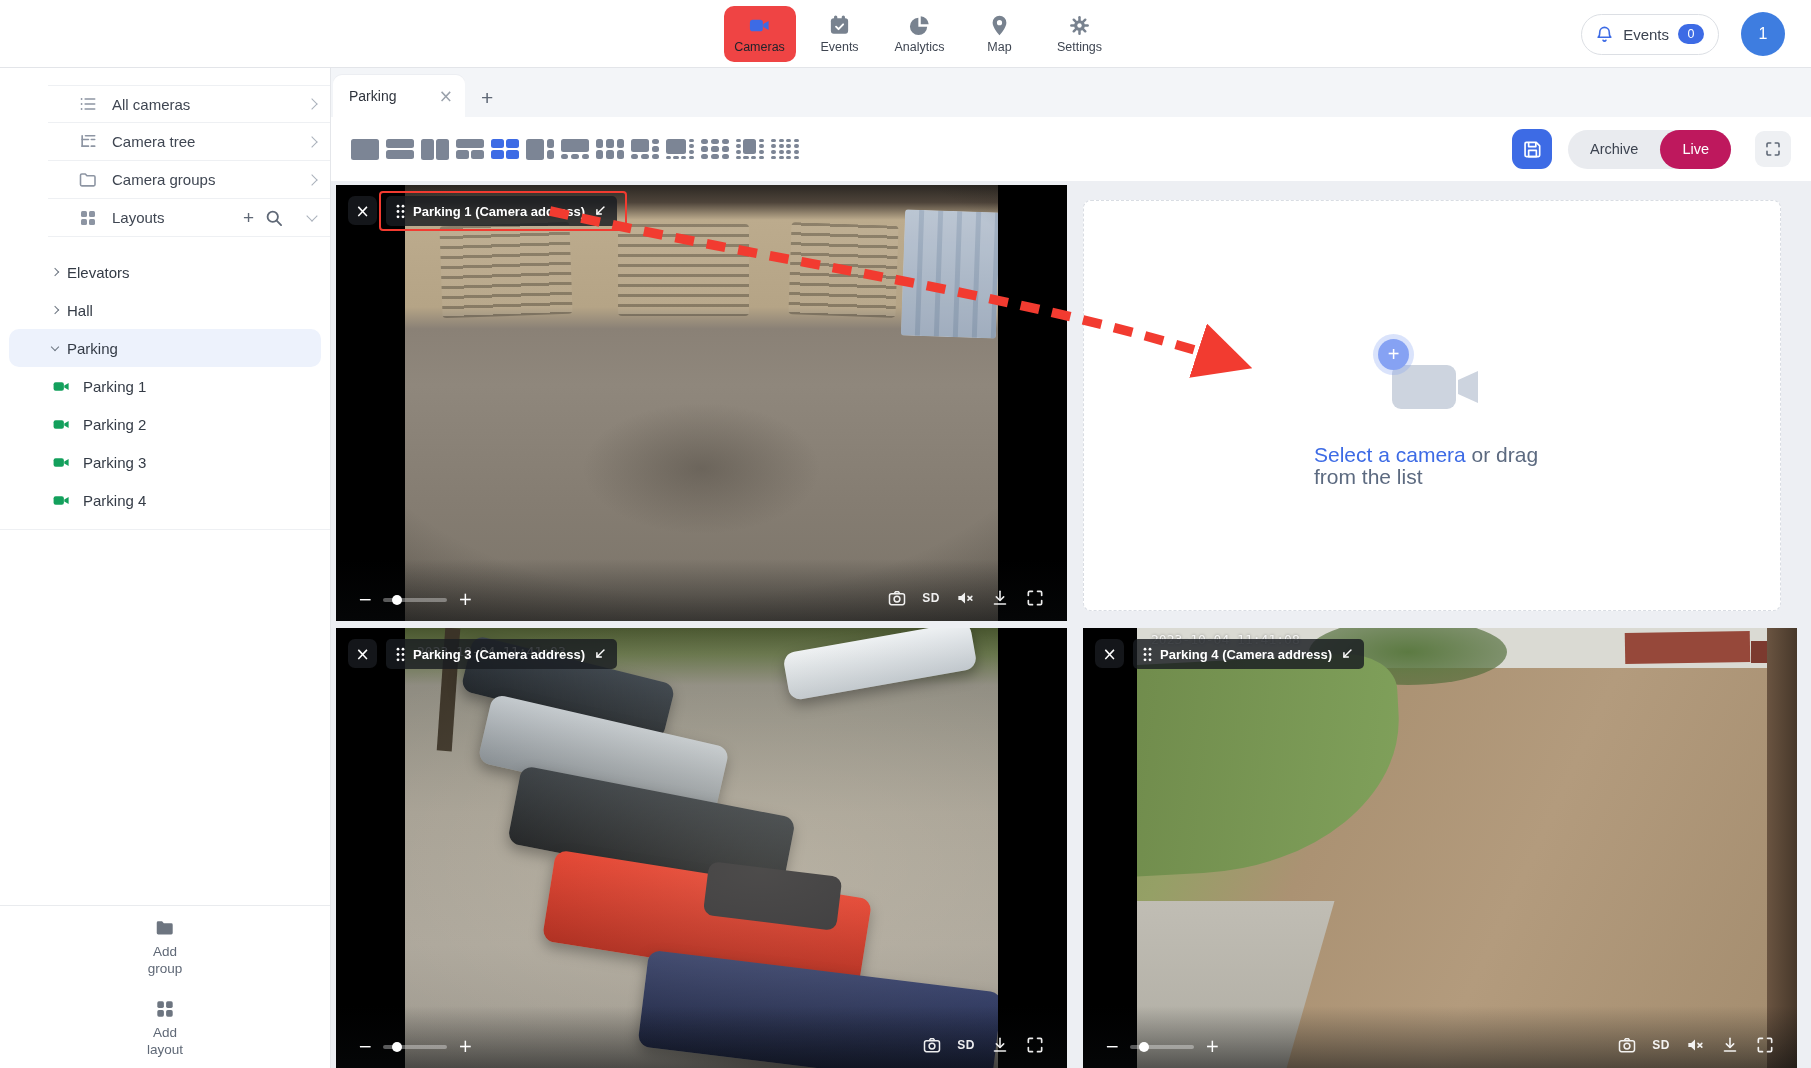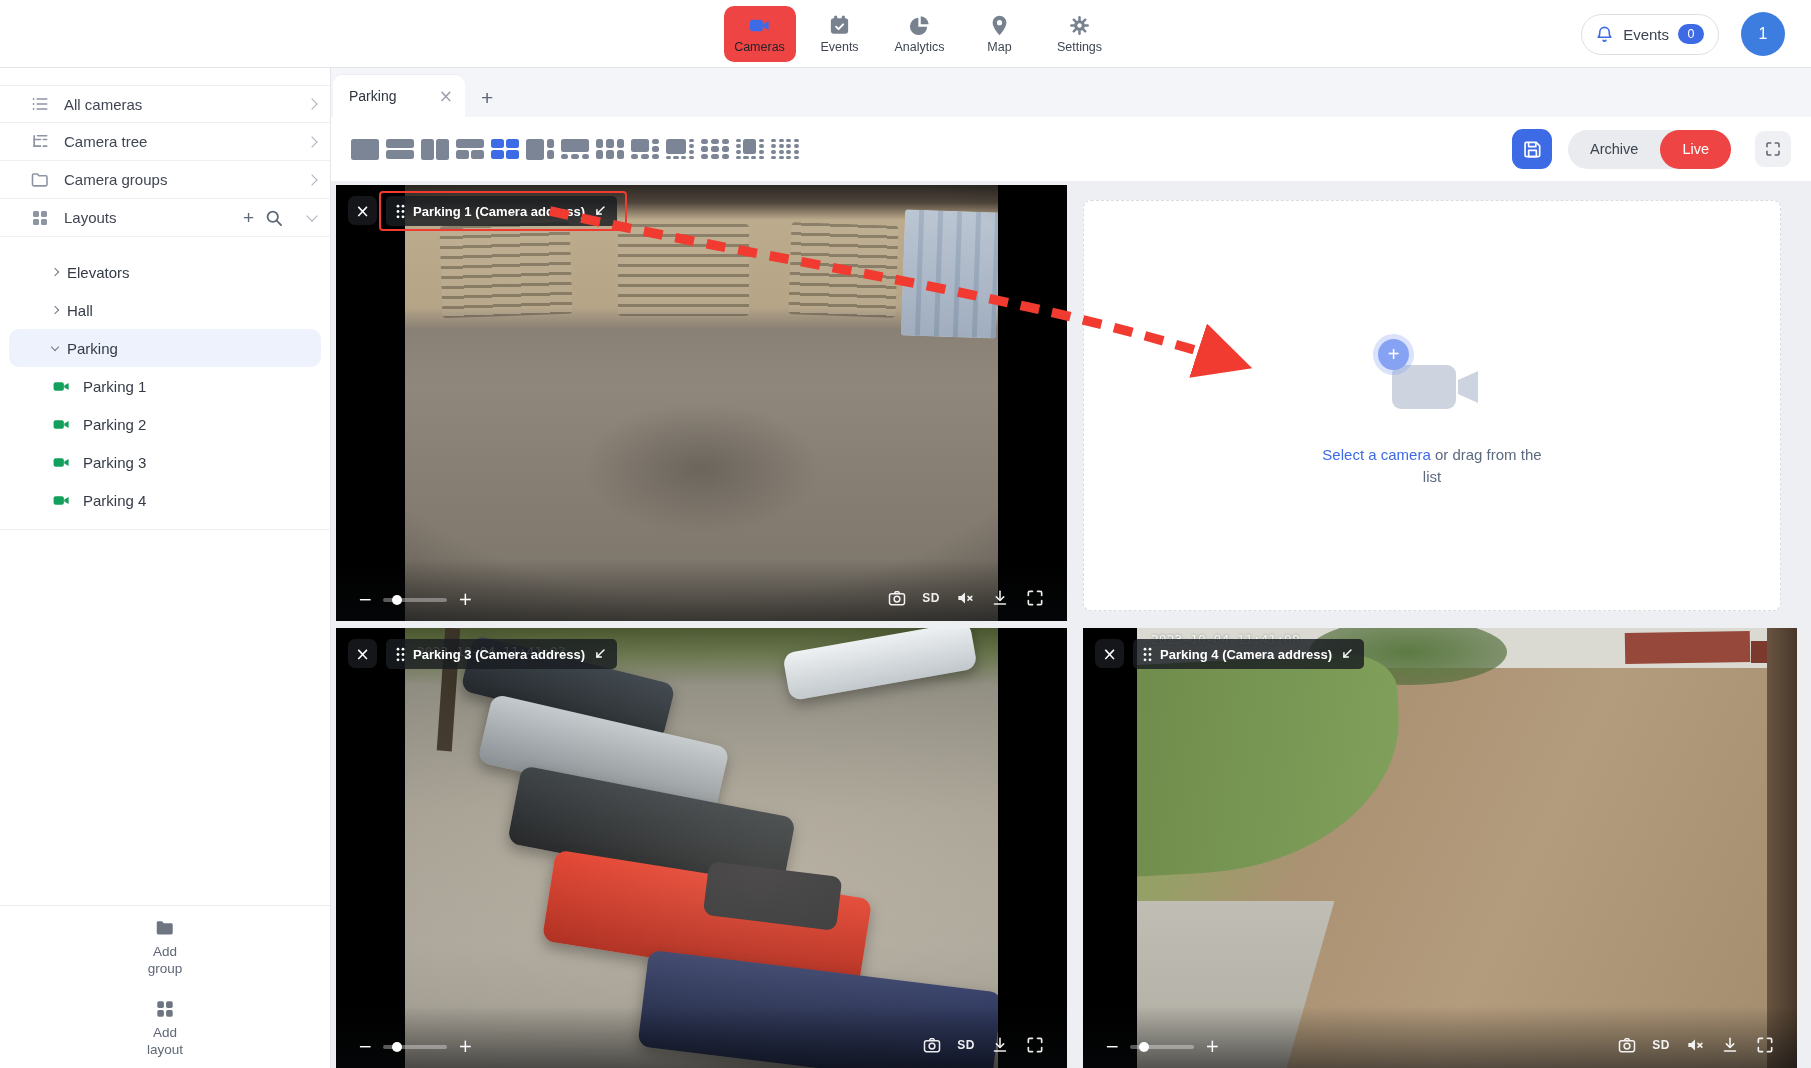--- a/index.html
+++ b/index.html
@@ -21,21 +21,21 @@
   .events-btn svg { width:19px; height:19px; }
   .events-label { font-size:15px; color:#3c4350; }
   .events-badge { min-width:26px; height:20px; border-radius:10px; background:#3d6be5; color:#fff; font-size:12.5px; display:flex; align-items:center; justify-content:center; padding:0 8px; }
   .avatar { width:44px; height:44px; border-radius:50%; background:#3e7de0; color:#fff; font-size:16px; display:flex; align-items:center; justify-content:center; cursor:pointer; }
 
   
   .sidebar { position:absolute; left:0; top:68px; width:331px; height:1000px; background:#fff; border-right:1px solid #e4e6ea; z-index:20; }
   .side-row { display:flex; align-items:center; height:38px; padding:0 14px 0 30px; color:#3f4652; font-size:15px; cursor:pointer; }
   .side-row svg { width:20px; height:20px; color:#8d95a3; margin-right:14px; flex:none; }
   .side-row .grow { flex:1; }
-  .side-sections { margin-top:17px; }
+  .side-sections { margin-top:17px;margin-left:48px; }
   .side-sections .side-row { border-bottom:1px solid #eef0f3; }
   .side-sections .side-row:first-child { border-top:1px solid #eef0f3; }
   .chev { width:8px; height:8px; border-right:1.8px solid #aab1bb; border-bottom:1.8px solid #aab1bb; transform:rotate(-45deg); flex:none; }
   .chev.down { transform:rotate(45deg); }
   .tchev { width:6px; height:6px; border-right:1.6px solid #6d7682; border-bottom:1.6px solid #6d7682; transform:rotate(-45deg); flex:none; margin-right:9px; }
   .tchev.down { transform:rotate(45deg); }
   .layout-tools { display:flex; align-items:center; gap:10px; color:#5f6876; }
   .plus-glyph { font-size:19px; color:#5f6876; line-height:1; }
   .tree { margin-top:16px; }
   .tree-row { display:flex; align-items:center; height:38px; padding:0 14px 0 52px; font-size:15px; color:#343b46; cursor:pointer; }
@@ -61,21 +61,21 @@
   .toolbar { position:relative; height:64px; background:#fff; display:flex; align-items:center; padding:0 20px; }
   .layout-picker { display:flex; align-items:center; gap:7px; }
   .licon { position:relative; width:28px; height:21px; cursor:pointer; }
   .licon i { position:absolute; background:#7c8595; border-radius:2.5px; }
   .licon.active i { background:#3d6be5; }
   .toolbar-right { margin-left:auto; display:flex; align-items:center; }
   .save-btn { width:40px; height:40px; border-radius:11px; background:#3d6be5; display:flex; align-items:center; justify-content:center; cursor:pointer; border:none; }
   .save-btn svg { width:21px; height:21px; }
   .seg-toggle { display:flex; background:#e9ebef; border-radius:20px; margin-left:16px; }
   .seg { height:39px; padding:0 22px; border-radius:20px; font-size:14.5px; display:flex; align-items:center; cursor:pointer; color:#3c4350; }
-  .seg.active { background:#ef4444; color:#fff; }
+  .seg.active { background:#be185d; color:#fff; }
   .fs-btn { width:36px; height:36px; border-radius:9px; background:#eef0f3; display:flex; align-items:center; justify-content:center; margin-left:24px; cursor:pointer; }
   .fs-btn svg { width:18px; height:18px; color:#5f6876; }
 
   .content { position:absolute; left:0; top:113px; right:0; bottom:0; background:#edeff3; }
 
   
   .cell { position:absolute; background:#000; overflow:hidden; }
   .cell1 { left:5px; top:4px; width:731px; height:436px; }
   .cell2 { left:752px; top:4px; width:714px; height:436px; background:transparent; }
   .cell3 { left:5px; top:447px; width:731px; height:440px; }
@@ -101,21 +101,21 @@
   .sd { color:rgba(255,255,255,.92); font-size:12px; font-weight:700; letter-spacing:.5px; cursor:pointer; }
 
   .ts { position:absolute; color:rgba(255,255,255,.85); font-size:13px; font-family:"DejaVu Sans Mono", monospace; z-index:1; text-shadow:0 0 3px rgba(0,0,0,.4); white-space:nowrap; }
 
   
   .empty-card { position:absolute; left:0; top:15px; right:16px; bottom:10px; background:#fff; border:1px dashed #d9dde3; border-radius:8px; }
   .ecam { position:absolute; left:50%; top:150px; transform:translateX(-50%); width:96px; height:60px; }
   .ecam-body { position:absolute; left:8px; top:14px; width:64px; height:44px; border-radius:9px; background:#cdd4df; }
   .ecam-lens { position:absolute; left:74px; top:20px; width:20px; height:32px; background:#cdd4df; clip-path:polygon(100% 0, 100% 100%, 0 72%, 0 28%); }
   .ecam-plus { position:absolute; left:-6px; top:-12px; width:31px; height:31px; border-radius:50%; background:#86a2f3; box-shadow:0 0 0 5px rgba(134,162,243,.3); color:#fff; font-size:20px; display:flex; align-items:center; justify-content:center; cursor:pointer; }
-  .empty-text { position:absolute; left:50%; top:243px; transform:translateX(-50%); width:236px; text-align:center; font-size:15px; line-height:22px; color:#5c6a80; }
+  .empty-text { position:absolute; left:50%; top:243px; transform:translateX(-50%); width:236px; font-size:21px; line-height:22px; color:#5c6a80; }
   .empty-text a { color:#3d6be5; text-decoration:none; cursor:pointer; }
 
   
   .drag-arrow { position:absolute; left:205px; top:12px; z-index:50; pointer-events:none; }
 
   
   
   .p1-base { background:linear-gradient(180deg,#2c2823 0%, #4e443a 4%, #bcab8d 8%, #b5a486 28%, #8a8176 33%, #8f877c 46%, #857d72 72%, #7b7469 100%); }
   .p1-door { position:absolute; top:9%; height:21%; background:linear-gradient(180deg,#453a2e 0%, #57493a 85%, #6a5c49 100%); border-radius:4px; background-image:repeating-linear-gradient(180deg, rgba(0,0,0,.25) 0 3px, rgba(255,255,255,.05) 3px 10px); }
   .p1-crates { position:absolute; right:0; top:6%; width:16%; height:29%; background:repeating-linear-gradient(90deg,#dde3ea 0 14px,#c2cdd9 14px 19px), linear-gradient(#d8dee6,#b9c3cf); background-blend-mode:multiply; transform:rotate(2deg); border-radius:3px; }

